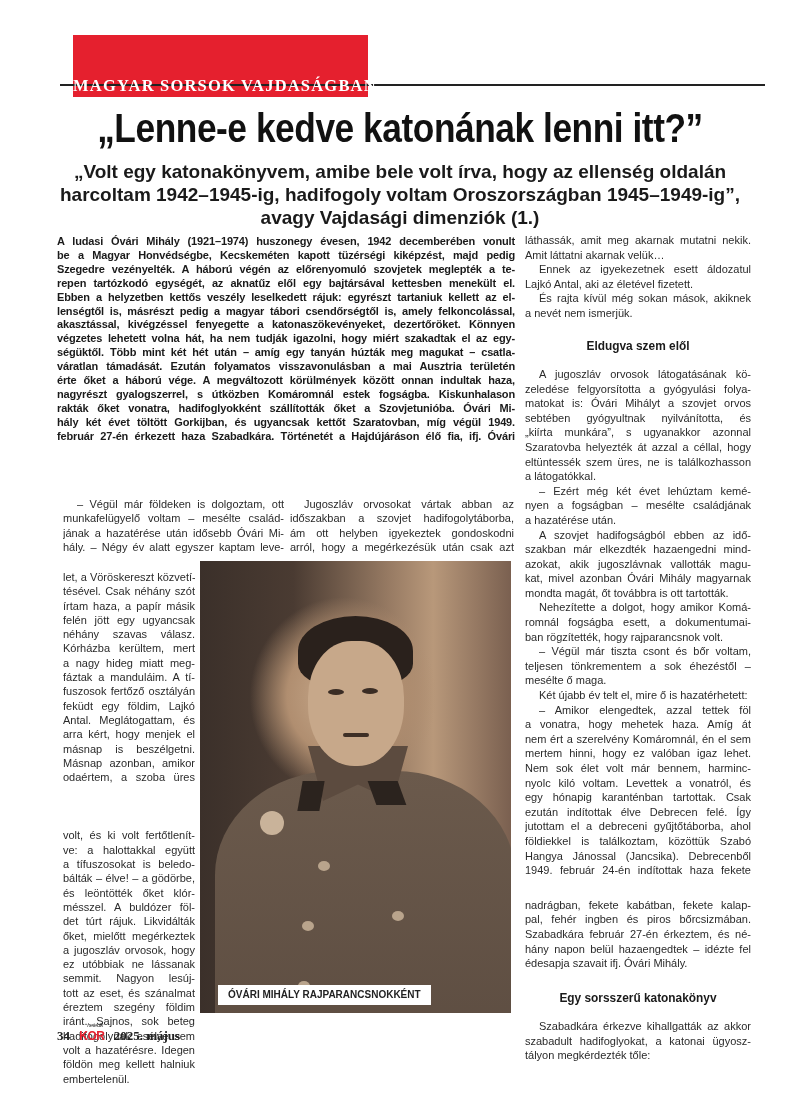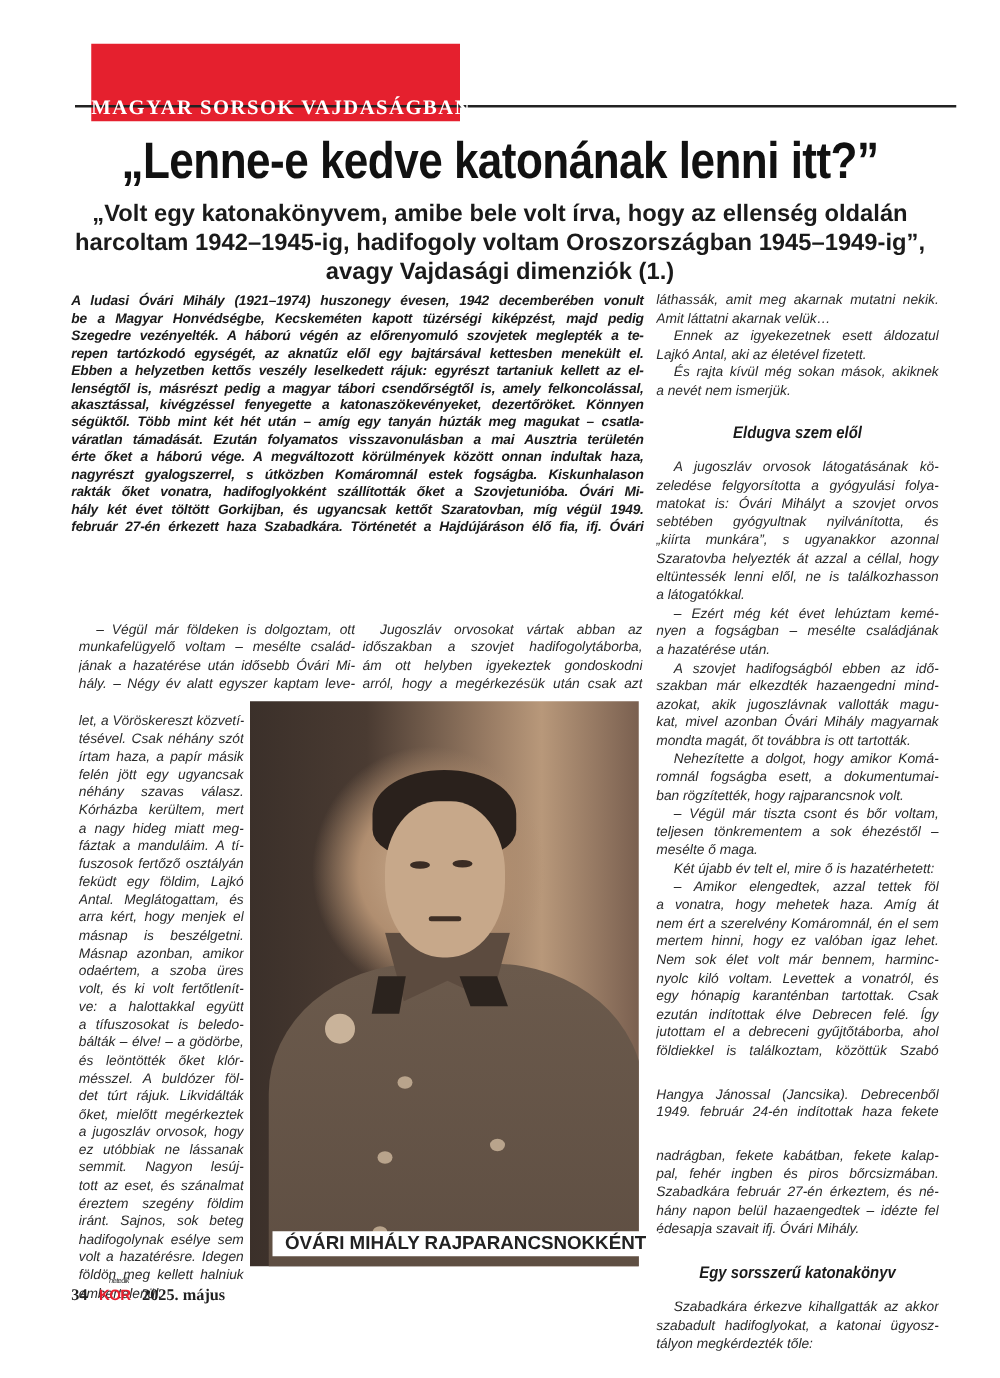--- a/index.html
+++ b/index.html
@@ -14,21 +14,21 @@
   .rule { left:60px; top:84px; width:705px; height:2px; background:#222; }
 
   .title { left:40px; top:103px; width:720px; text-align:center;
     font-family:"Liberation Sans", sans-serif; font-weight:bold; font-size:41px; line-height:50px;
     letter-spacing:-0.5px; color:#111; transform:scaleX(0.86); transform-origin:center top; white-space:nowrap; }
   .subtitle { left:30px; top:160px; width:740px; text-align:center;
     font-family:"Liberation Sans", sans-serif; font-weight:bold; font-size:19px; line-height:23px; color:#1a1a1a; }
   .subtitle span { display:block; white-space:nowrap; }
 
   
-  .txt { font-family:"Liberation Sans", sans-serif; font-size:11px; line-height:14.4px; color:#2a2a2a; text-align:justify;font-style:italic; }
+  .txt { font-family:"Liberation Sans", sans-serif; font-size:11px; line-height:14.4px; color:#2a2a2a; text-align:justify; }
   .lead { left:57px; top:235px; width:458px; font-weight:bold; font-size:11px; line-height:13.9px; color:#1a1a1a; letter-spacing:-0.15px; }
   .lead span { display:block; white-space:nowrap; text-align:justify; text-align-last:justify; }
   .lead span.last { text-align-last:left; }
 
   .col { width:235px; }
   .line { display:block; white-space:nowrap; text-align:justify; text-align-last:justify; overflow:hidden; }
   .line.l { text-align-last:left; }
   .line.ind { padding-left:14px; }
 
   .col-r { left:525px; top:233px; width:226px; }
@@ -47,21 +47,21 @@
   .photo .eye1 { position:absolute; left:128px; top:128px; width:16px; height:6px; border-radius:50%; background:#3a2c24; }
   .photo .eye2 { position:absolute; left:162px; top:127px; width:16px; height:6px; border-radius:50%; background:#3a2c24; }
   .photo .mous { position:absolute; left:143px; top:172px; width:26px; height:4px; border-radius:3px; background:#3e2f26; }
   .photo .coat { position:absolute; left:15px; top:210px; width:300px; height:260px; border-radius:40% 40% 0 0; background:linear-gradient(180deg,#6b5a4c,#5e4e42); }
   .photo .collar { position:absolute; left:108px; top:185px; width:100px; height:55px; background:#5c4b3f; clip-path:polygon(0 0,100% 0,85% 100%,50% 70%,15% 100%); }
   .photo .tab1 { position:absolute; left:100px; top:220px; width:22px; height:30px; background:#2b231e; transform:skewX(-10deg); }
   .photo .tab2 { position:absolute; left:172px; top:220px; width:30px; height:24px; background:#2b231e; transform:skewX(20deg); }
   .photo .badge { position:absolute; left:60px; top:250px; width:24px; height:24px; border-radius:50%; background:#c9b39a; }
   .photo .btn { position:absolute; width:12px; height:10px; border-radius:50%; background:#b9a48c; }
   .caption { left:218px; top:985px; height:20px; padding:0 10px; background:#ffffff; border-radius:0;
-    font-family:"Liberation Sans", sans-serif; font-weight:bold; font-size:15px; line-height:20px; color:#222; white-space:nowrap; }
+    font-family:"Liberation Sans", sans-serif; font-weight:bold; font-size:10px; line-height:20px; color:#222; white-space:nowrap; }
 
   
   .footer { left:57px; top:1028px; font-family:"Liberation Serif", serif; font-weight:bold; font-size:13px; color:#222; white-space:nowrap; }
   .footer .logo { display:inline-block; position:relative; color:#e5202e; font-family:"Liberation Sans", sans-serif; font-weight:900; font-size:12px; letter-spacing:-0.5px; margin:0 6px; }
   .footer .logo small { position:absolute; left:8px; top:-7px; font-size:6px; font-style:italic; color:#333; font-weight:normal; }
 </style>
 </head>
 <body>
 
 <div class="abs rubric-block"></div>
@@ -76,20 +76,21 @@
 </div>
 
 <div class="abs txt lead" id="lead">
     <span>A ludasi Óvári Mihály (1921–1974) huszonegy évesen, 1942 decemberében vonult</span>
     <span>be a Magyar Honvédségbe, Kecskeméten kapott tüzérségi kiképzést, majd pedig</span>
     <span>Szegedre vezényelték. A háború végén az előrenyomuló szovjetek meglepték a te-</span>
     <span>repen tartózkodó egységét, az aknatűz elől egy bajtársával kettesben menekült el.</span>
     <span>Ebben a helyzetben kettős veszély leselkedett rájuk: egyrészt tartaniuk kellett az el-</span>
     <span>lenségtől is, másrészt pedig a magyar tábori csendőrségtől is, amely felkoncolással,</span>
     <span>akasztással, kivégzéssel fenyegette a katonaszökevényeket, dezertőröket. Könnyen</span>
+    <span>végzetes lehetett volna hát, ha nem tudják igazolni, hogy miért szakadtak el az egy-</span>
     <span>ségüktől. Több mint két hét után – amíg egy tanyán húzták meg magukat – csatla-</span>
     <span>váratlan támadását. Ezután folyamatos visszavonulásban a mai Ausztria területén</span>
     <span>érte őket a háború vége. A megváltozott körülmények között onnan indultak haza,</span>
     <span>nagyrészt gyalogszerrel, s útközben Komáromnál estek fogságba. Kiskunhalason</span>
     <span>rakták őket vonatra, hadifoglyokként szállították őket a Szovjetunióba. Óvári Mi-</span>
     <span>hály két évet töltött Gorkijban, és ugyancsak kettőt Szaratovban, míg végül 1949.</span>
     <span>február 27-én érkezett haza Szabadkára. Történetét a Hajdújáráson élő fia, ifj. Óvári</span>
   </div>
 
 <div class="abs txt col col-r" id="colr">
@@ -99,21 +100,21 @@
     <span class="line l" style="line-height: 14.6px;">Lajkó Antal, aki az életével fizetett.</span>
     <span class="line ind" style="line-height: 14.6px;">És rajta kívül még sokan mások, akiknek</span>
     <span class="line l" style="line-height: 14.6px;">a nevét nem ismerjük.</span>
     <div class="subhead" style="margin: 18px 0px 14px;">Eldugva szem elől</div>
     <span class="line ind" style="line-height: 14.6px;">A jugoszláv orvosok látogatásának kö-</span>
     <span class="line" style="line-height: 14.6px;">zeledése felgyorsította a gyógyulási folya-</span>
     <span class="line" style="line-height: 14.6px;">matokat is: Óvári Mihályt a szovjet orvos</span>
     <span class="line" style="line-height: 14.6px;">sebtében gyógyultnak nyilvánította, és</span>
     <span class="line" style="line-height: 14.6px;">„kiírta munkára”, s ugyanakkor azonnal</span>
     <span class="line" style="line-height: 14.6px;">Szaratovba helyezték át azzal a céllal, hogy</span>
-    <span class="line" style="line-height: 14.6px;">eltüntessék lenni elől, ne is találkozhasson</span>
+    <span class="line" style="line-height: 14.6px;">eltüntessék szem üres, ne is találkozhasson</span>
     <span class="line l" style="line-height: 14.6px;">a látogatókkal.</span>
     <span class="line ind" style="line-height: 14.6px;">– Ezért még két évet lehúztam kemé-</span>
     <span class="line" style="line-height: 14.6px;">nyen a fogságban – mesélte családjának</span>
     <span class="line l" style="line-height: 14.6px;">a hazatérése után.</span>
     <span class="line ind" style="line-height: 14.6px;">A szovjet hadifogságból ebben az idő-</span>
     <span class="line" style="line-height: 14.6px;">szakban már elkezdték hazaengedni mind-</span>
     <span class="line" style="line-height: 14.6px;">azokat, akik jugoszlávnak vallották magu-</span>
     <span class="line" style="line-height: 14.6px;">kat, mivel azonban Óvári Mihály magyarnak</span>
     <span class="line l" style="line-height: 14.6px;">mondta magát, őt továbbra is ott tartották.</span>
     <span class="line ind" style="line-height: 14.6px;">Nehezítette a dolgot, hogy amikor Komá-</span>
@@ -126,21 +127,21 @@
     <span class="line ind" style="line-height: 14.6px;">– Amikor elengedtek, azzal tettek föl</span>
     <span class="line" style="line-height: 14.6px;">a vonatra, hogy mehetek haza. Amíg át</span>
     <span class="line" style="line-height: 14.6px;">nem ért a szerelvény Komáromnál, én el sem</span>
     <span class="line" style="line-height: 14.6px;">mertem hinni, hogy ez valóban igaz lehet.</span>
     <span class="line" style="line-height: 14.6px;">Nem sok élet volt már bennem, harminc-</span>
     <span class="line" style="line-height: 14.6px;">nyolc kiló voltam. Levettek a vonatról, és</span>
     <span class="line" style="line-height: 14.6px;">egy hónapig karanténban tartottak. Csak</span>
     <span class="line" style="line-height: 14.6px;">ezután indítottak élve Debrecen felé. Így</span>
     <span class="line" style="line-height: 14.6px;">jutottam el a debreceni gyűjtőtáborba, ahol</span>
     <span class="line" style="line-height: 14.6px;">földiekkel is találkoztam, közöttük Szabó</span>
-    <span class="line" style="line-height: 14.6px; margin-top: 20px;">Hangya Jánossal (Jancsika). Debrecenből</span>
+    <span class="line" style="line-height: 14.6px;">Hangya Jánossal (Jancsika). Debrecenből</span>
     <span class="line" style="line-height: 14.6px;">1949. február 24-én indítottak haza fekete</span>
     <span class="line" style="line-height: 14.6px; margin-top: 20px;">nadrágban, fekete kabátban, fekete kalap-</span>
     <span class="line" style="line-height: 14.6px;">pal, fehér ingben és piros bőrcsizmában.</span>
     <span class="line" style="line-height: 14.6px;">Szabadkára február 27-én érkeztem, és né-</span>
     <span class="line" style="line-height: 14.6px;">hány napon belül hazaengedtek – idézte fel</span>
     <span class="line l" style="line-height: 14.6px;">édesapja szavait ifj. Óvári Mihály.</span>
     <div class="subhead" style="margin: 20px 0px 14px;">Egy sorsszerű katonakönyv</div>
     <span class="line ind" style="line-height: 14.6px;">Szabadkára érkezve kihallgatták az akkor</span>
     <span class="line" style="line-height: 14.6px;">szabadult hadifoglyokat, a katonai ügyosz-</span>
     <span class="line l" style="line-height: 14.6px;">tályon megkérdezték tőle:</span>
@@ -161,21 +162,21 @@
     <span class="line" style="line-height: 14.3px;">Kórházba kerültem, mert</span>
     <span class="line" style="line-height: 14.3px;">a nagy hideg miatt meg-</span>
     <span class="line" style="line-height: 14.3px;">fáztak a manduláim. A tí-</span>
     <span class="line" style="line-height: 14.3px;">fuszosok fertőző osztályán</span>
     <span class="line" style="line-height: 14.3px;">feküdt egy földim, Lajkó</span>
     <span class="line" style="line-height: 14.3px;">Antal. Meglátogattam, és</span>
     <span class="line" style="line-height: 14.3px;">arra kért, hogy menjek el</span>
     <span class="line" style="line-height: 14.3px;">másnap is beszélgetni.</span>
     <span class="line" style="line-height: 14.3px;">Másnap azonban, amikor</span>
     <span class="line" style="line-height: 14.3px;">odaértem, a szoba üres</span>
-    <span class="line" style="line-height: 14.3px;">volt, és ki volt fertőtlenít-</span>
+    <span class="line" style="line-height: 14.3px; margin-top: 44px;">volt, és ki volt fertőtlenít-</span>
     <span class="line" style="line-height: 14.3px;">ve: a halottakkal együtt</span>
     <span class="line" style="line-height: 14.3px;">a tífuszosokat is beledo-</span>
     <span class="line" style="line-height: 14.3px;">bálták – élve! – a gödörbe,</span>
     <span class="line" style="line-height: 14.3px;">és leöntötték őket klór-</span>
     <span class="line" style="line-height: 14.3px;">mésszel. A buldózer föl-</span>
     <span class="line" style="line-height: 14.3px;">det túrt rájuk. Likvidálták</span>
     <span class="line" style="line-height: 14.3px;">őket, mielőtt megérkeztek</span>
     <span class="line" style="line-height: 14.3px;">a jugoszláv orvosok, hogy</span>
     <span class="line" style="line-height: 14.3px;">ez utóbbiak ne lássanak</span>
     <span class="line" style="line-height: 14.3px;">semmit. Nagyon lesúj-</span>

